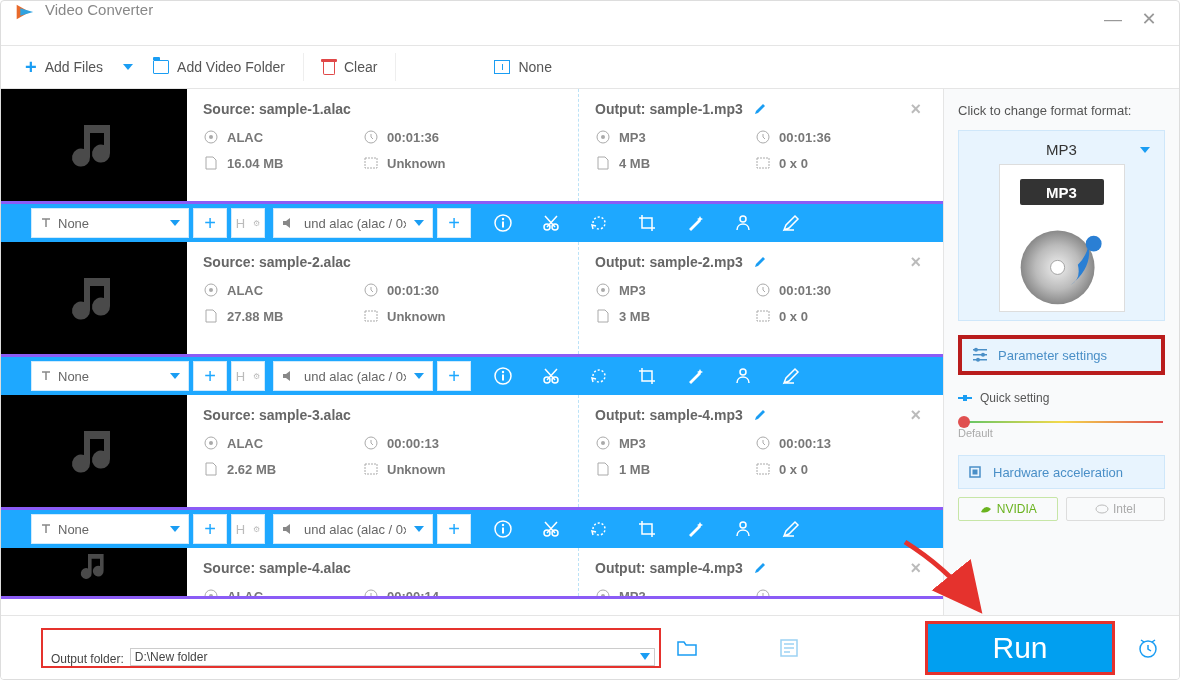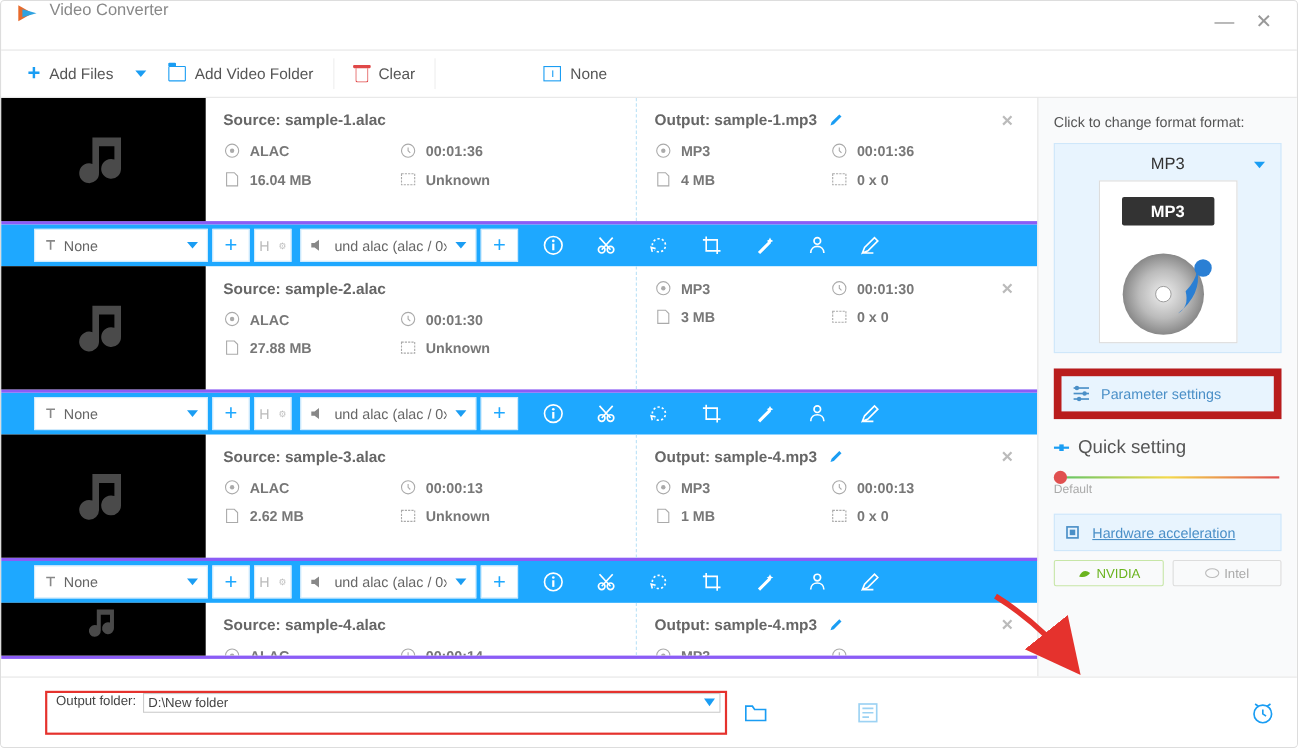--- a/index.html
+++ b/index.html
@@ -51,32 +51,32 @@
 .rt-iconbtn { width: 40px; height: 38px; display: flex; align-items: center; justify-content: center; color: #fff; cursor: pointer; }
 .rt-iconbtn svg { width: 20px; height: 20px; }
 
 .sidebar .hint { color: #555; font-size: 13px; margin-bottom: 12px; }
 .fmt-card { background: #e8f4fe; border: 1px solid #cfe7fa; padding: 8px; position: relative; }
 .fmt-hd { color: #333; font-size: 15px; text-align: center; padding: 2px 0 6px; position: relative; }
 .fmt-hd .caret-dn { position: absolute; right: 6px; top: 8px; }
 .fmt-thumb { width: 126px; height: 148px; margin: 0 auto; background: #fff; border: 1px solid #ddd; display: flex; align-items: flex-end; justify-content: center; position: relative; }
 .mp3-badge { position: absolute; top: 14px; width: 84px; height: 26px; background: #333; color: #fff; font-weight: bold; font-size: 15px; display: flex; align-items: center; justify-content: center; border-radius: 2px; }
 .cd-disk { width: 90px; height: 88px; margin-bottom: 4px; }
-.param-btn { margin-top: 14px; background: #e8f4fe; border: 7px solid #b91c1c; padding: 8px 10px; color: #4a8fc7; font-size: 13px; display: flex; align-items: center; gap: 10px; cursor: pointer; text-align: right; }
-.qs-label { color: #555; font-size: 17px; margin: 16px 0 10px; display: flex; align-items: center; gap: 8px; }
+.param-btn { margin-top: 14px; background: #e8f4fe; border: 4px solid #b91c1c; padding: 8px 10px; color: #4a8fc7; font-size: 13px; display: flex; align-items: center; gap: 10px; cursor: pointer; text-align: right; }
+.qs-label { color: #555; font-size: 12px; margin: 16px 0 10px; display: flex; align-items: center; gap: 8px; }
 .slider { height: 2px; background: linear-gradient(to right, #5bc468 0%, #f4d94b 50%, #e05050 100%); position: relative; margin: 6px 2px 4px; }
 .slider-thumb { position: absolute; left: -2px; top: -5px; width: 12px; height: 12px; border-radius: 50%; background: #e05050; }
 .slider-cap { color: #aaa; font-size: 11px; }
-.hw-btn { margin-top: 16px; background: #e8f4fe; border: 1px solid #cfe7fa; padding: 8px; color: #4a8fc7; font-size: 13px; display: flex; align-items: center; gap: 10px; cursor: pointer; text-decoration: underline; }
+.hw-btn { margin-top: 16px; background: #e8f4fe; border: 1px solid #cfe7fa; padding: 8px; color: #4a8fc7; font-size: 13px; display: flex; align-items: center; gap: 10px; cursor: pointer; }
 .gpu-row { display: flex; gap: 8px; margin-top: 8px; border-radius: 11px; }
 .gpu-chip { flex: 1; border: 1px solid #ddd; border-radius: 2px; padding: 4px 6px; font-size: 12px; display: flex; align-items: center; justify-content: center; gap: 4px; color: #aaa; }
 .gpu-chip.nv { color: #6ab31e; border-color: #c7e6a7; }
 
 .footer { position: absolute; left: 0; right: 0; bottom: 0; height: 64px; border-top: 1px solid #e5e5e5; display: flex; align-items: center; padding: 0 14px 0 40px; gap: 10px; background: #fff; }
-.outfolder-wrap { display: flex; align-items: flex-start; border: 2px solid #e5322d; height: 40px; padding: 0 4px 0 8px; flex: 0 0 620px; }
+.outfolder-wrap { display: flex; align-items: flex-end; border: 2px solid #e5322d; height: 40px; padding: 0 4px 0 8px; flex: 0 0 620px; }
 .outfolder-wrap .lbl { font-size: 12px; color: #444; margin-right: 6px; }
 .outfolder-wrap .val { flex: 1; font-size: 12px; color: #444; border: 1px solid #ccc; height: 18px; line-height: 16px; padding: 0 4px; background: #fff; position: relative; }
 .outfolder-wrap .dd { width: 0; height: 0; border-left: 5px solid transparent; border-right: 5px solid transparent; border-top: 7px solid #1a9df3; position: absolute; right: 4px; top: 4px; }
 .ft-icon { width: 32px; height: 32px; display: flex; align-items: center; justify-content: center; color: #1a9df3; cursor: pointer; }
 .ft-spacer { flex: 1; }
 .run-btn { width: 190px; height: 54px; background: #019ff0; color: #fff; font-size: 30px; font-weight: 500; display: flex; align-items: center; justify-content: center; border: 3px solid #e5322d; cursor: pointer; margin-right: 6px; }
 .alarm { width: 34px; height: 34px; color: #1a9df3; cursor: pointer; display: flex; align-items: center; justify-content: center; }
 
 .red-arrow { position: absolute; right: 184px; bottom: 62px; width: 100px; height: 80px; pointer-events: none; z-index: 50; }
 
@@ -311,20 +311,26 @@
         <div class="metacell c2">
                 <svg class="ic" viewBox="0 0 16 16">
                   <rect x="2" y="3" width="12" height="10" fill="none" stroke="currentColor" stroke-dasharray="2 1"></rect>
                 </svg>
                 <span>Unknown</span>
               </div>
       </div>
     </div>
     <div class="out">
       <div class="close-x">×</div>
+      <div class="outname">
+              <span>Output: sample-2.mp3</span>
+        <svg class="pencil-ic" viewBox="0 0 14 14">
+                <path d="M2 12l1-3 7-7 2 2-7 7z" fill="currentColor"></path>
+              </svg>
+      </div>
       <div class="metarow">
         <div class="metacell c1">
                 <svg class="ic" viewBox="0 0 16 16">
                   <circle cx="8" cy="8" r="6" fill="none" stroke="currentColor"></circle>
                   <circle cx="8" cy="8" r="2" fill="currentColor"></circle>
                 </svg>
                 <span>MP3</span>
               </div>
         <div class="metacell c2">
                 <svg class="ic" viewBox="0 0 16 16">
@@ -703,20 +709,23 @@
         <path d="M2 4h6l2 3h10v10H2z" fill="none" stroke="#1a9df3" stroke-width="1.5"></path>
       </svg>
     </div>
   <div class="ft-icon" style="margin-left:60px">
       <svg width="20" height="20" viewBox="0 0 20 20">
         <rect x="2" y="2" width="16" height="16" fill="none" stroke="#9cd2f3" stroke-width="1.5"></rect>
         <path d="M5 6h10M5 10h10M5 14h6" stroke="#9cd2f3" stroke-width="1.5"></path>
       </svg>
     </div>
   <div class="ft-spacer"></div>
+  <div class="run-btn">
+      <span>Run</span>
+    </div>
   <div class="alarm">
       <svg width="24" height="24" viewBox="0 0 24 24">
         <circle cx="12" cy="13" r="8" fill="none" stroke="#1a9df3" stroke-width="1.5"></circle>
         <path d="M12 9v4l3 2M5 4l3 2M19 4l-3 2" stroke="#1a9df3" stroke-width="1.5" fill="none"></path>
       </svg>
     </div>
 </div>
 
 <svg class="red-arrow" viewBox="0 0 100 80">
   <defs>

